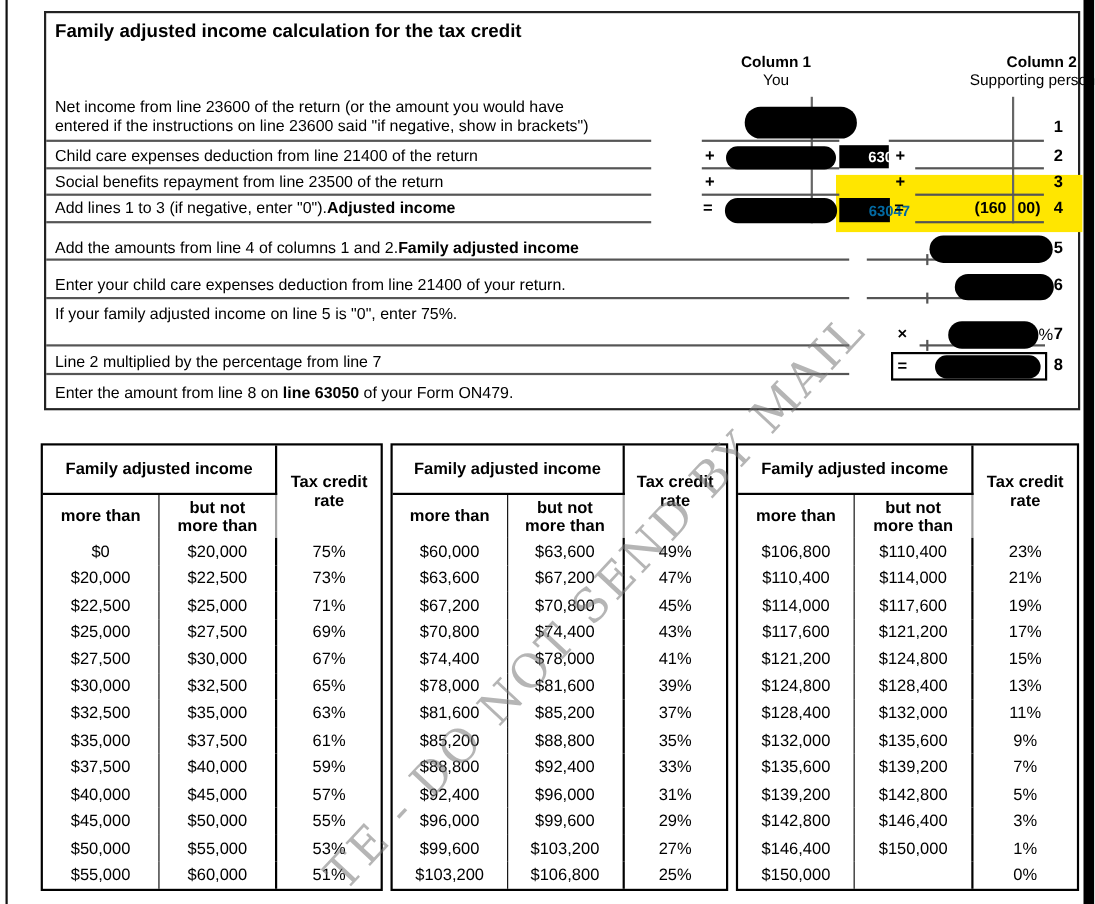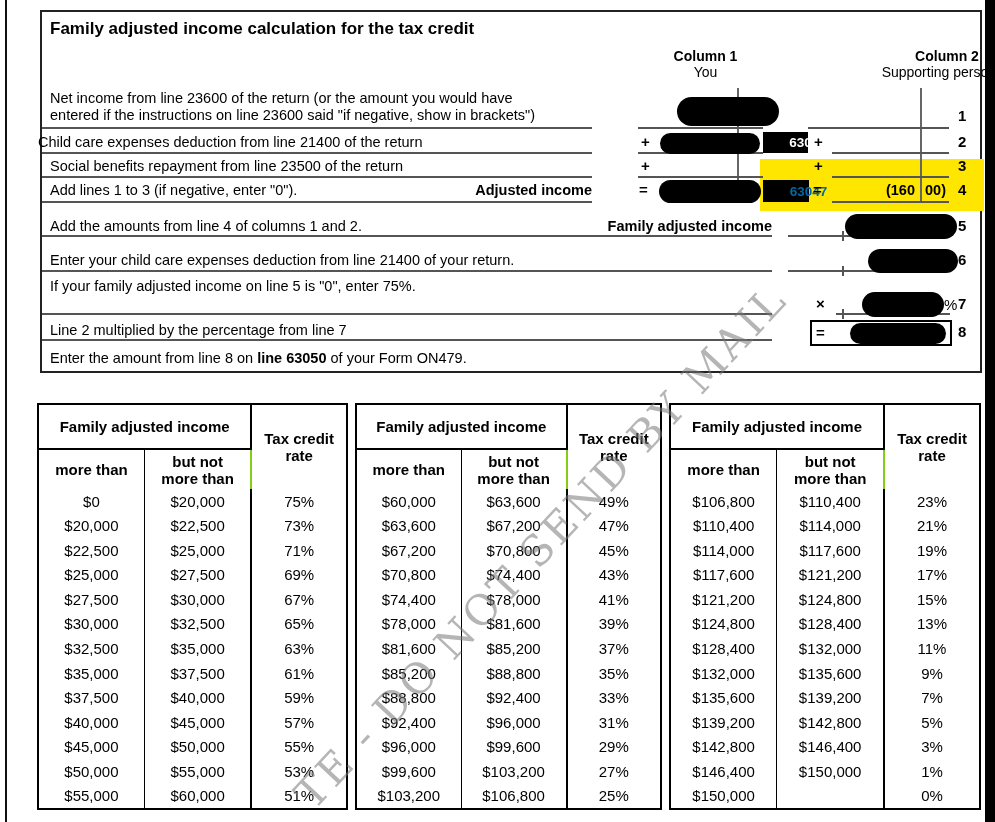--- a/index.html
+++ b/index.html
@@ -18,21 +18,21 @@
   .colhead .ch-top { font-weight:bold; }
 
   .highlight { position:absolute; left:760px; top:159px; width:224px; height:52px; background:#ffe600; z-index:1; }
 
   .vline { position:absolute; width:2px; background:#666; z-index:2; }
   .hline { position:absolute; height:2px; background:#555; z-index:2; }
   .tick  { position:absolute; width:2px; height:10px; background:#555; z-index:2; }
 
   .desc { position:absolute; font-size:14.5px; line-height:17px; white-space:nowrap; z-index:3; }
   .desc .b { font-weight:bold; }
-  .desc-flex { display:flex; justify-content:space-between; align-items:flex-end;gap:21px; }
+  .desc-flex { display:flex; align-items:flex-end; }
 
   .op { position:absolute; font-size:15px; font-weight:bold; z-index:3; }
   .linenum { position:absolute; font-size:15px; font-weight:bold; z-index:4; }
 
   .pill { position:absolute; background:#000; border-radius:999px; z-index:3; }
 
   .codebox { position:absolute; background:#000; color:#fff; font-size:13.5px; font-weight:bold;
              display:flex; align-items:center; justify-content:center; z-index:3;padding-left:45px; }
   .codebox.yellow-text { color:#0369a1; }
 
@@ -45,21 +45,21 @@
 
   
   .rate-table { position:absolute; top:403px; height:407px; border:2px solid #000;
                 display:grid; grid-template-columns:34.5% 35% 30.5%;
                 grid-template-rows:45px 39px repeat(13, 1fr); z-index:3; background:transparent; }
   .rt-cell { display:flex; align-items:center; justify-content:center; font-size:15px; }
   .rt-hdr  { font-weight:bold; text-align:center; line-height:17px; }
   .rt-fai    { grid-column:1/3; grid-row:1; border-bottom:2px solid #000; border-right:2px solid #000; padding:0 12px; }
   .rt-rate   { grid-column:3; grid-row:1/3; padding:0 10px; align-items:center; }
   .rt-more   { grid-column:1; grid-row:2; border-right:1.5px solid #000; }
-  .rt-butnot { grid-column:2; grid-row:2; border-right:2px solid #84cc16; padding:0 10px; }
+  .rt-butnot { grid-column:2; grid-row:2; border-right:2px solid #a3a3a3; padding:0 10px; }
   .rt-c1 { border-right:1.5px solid #000; }
   .rt-c2 { border-right:2px solid #000; }
 
   .watermark { position:absolute; left:285px; top:785px; transform:rotate(-47deg); transform-origin:0 0;
                font-family:"DejaVu Serif", serif; font-size:42px; letter-spacing:3px;
                color:rgba(120,120,120,0.55); white-space:nowrap; z-index:6; pointer-events:none; }
 </style>
 </head>
 <body>
 
@@ -89,21 +89,21 @@
   <div class="desc" style="left:50px; top:90px;">
     <div>Net income from line 23600 of the return (or the amount you would have</div>
     <div>entered if the instructions on line 23600 said "if negative, show in brackets")</div>
   </div>
   <div class="hline" style="left:42px; top:127px; width:550px;"></div>
   <div class="hline" style="left:638px; top:127px; width:125px;"></div>
   <div class="hline" style="left:808px; top:127px; width:141px;"></div>
   <div class="pill" style="left:677px; top:97px; width:102px; height:29px;"></div>
   <div class="linenum" style="left:958px; top:107px;">1</div>
 
-  <div class="desc" style="left:38px; top:134px;">Child care expenses deduction from line 21400 of the return</div>
+  <div class="desc" style="left:50px; top:134px;">Child care expenses deduction from line 21400 of the return</div>
   <div class="hline" style="left:42px; top:152px; width:550px;"></div>
   <div class="op" style="left:641px; top:133px;">+</div>
   <div class="hline" style="left:638px; top:152px; width:125px;"></div>
   <div class="pill" style="left:660px; top:133px; width:100px; height:21px;"></div>
   <div class="codebox" style="left:763px; top:132px; width:45px; height:21px;">63045</div>
   <div class="op" style="left:814px; top:133px;">+</div>
   <div class="hline" style="left:832px; top:152px; width:117px;"></div>
   <div class="linenum" style="left:958px; top:133px;">2</div>
 
   <div class="desc" style="left:50px; top:158px;">Social benefits repayment from line 23500 of the return</div>

